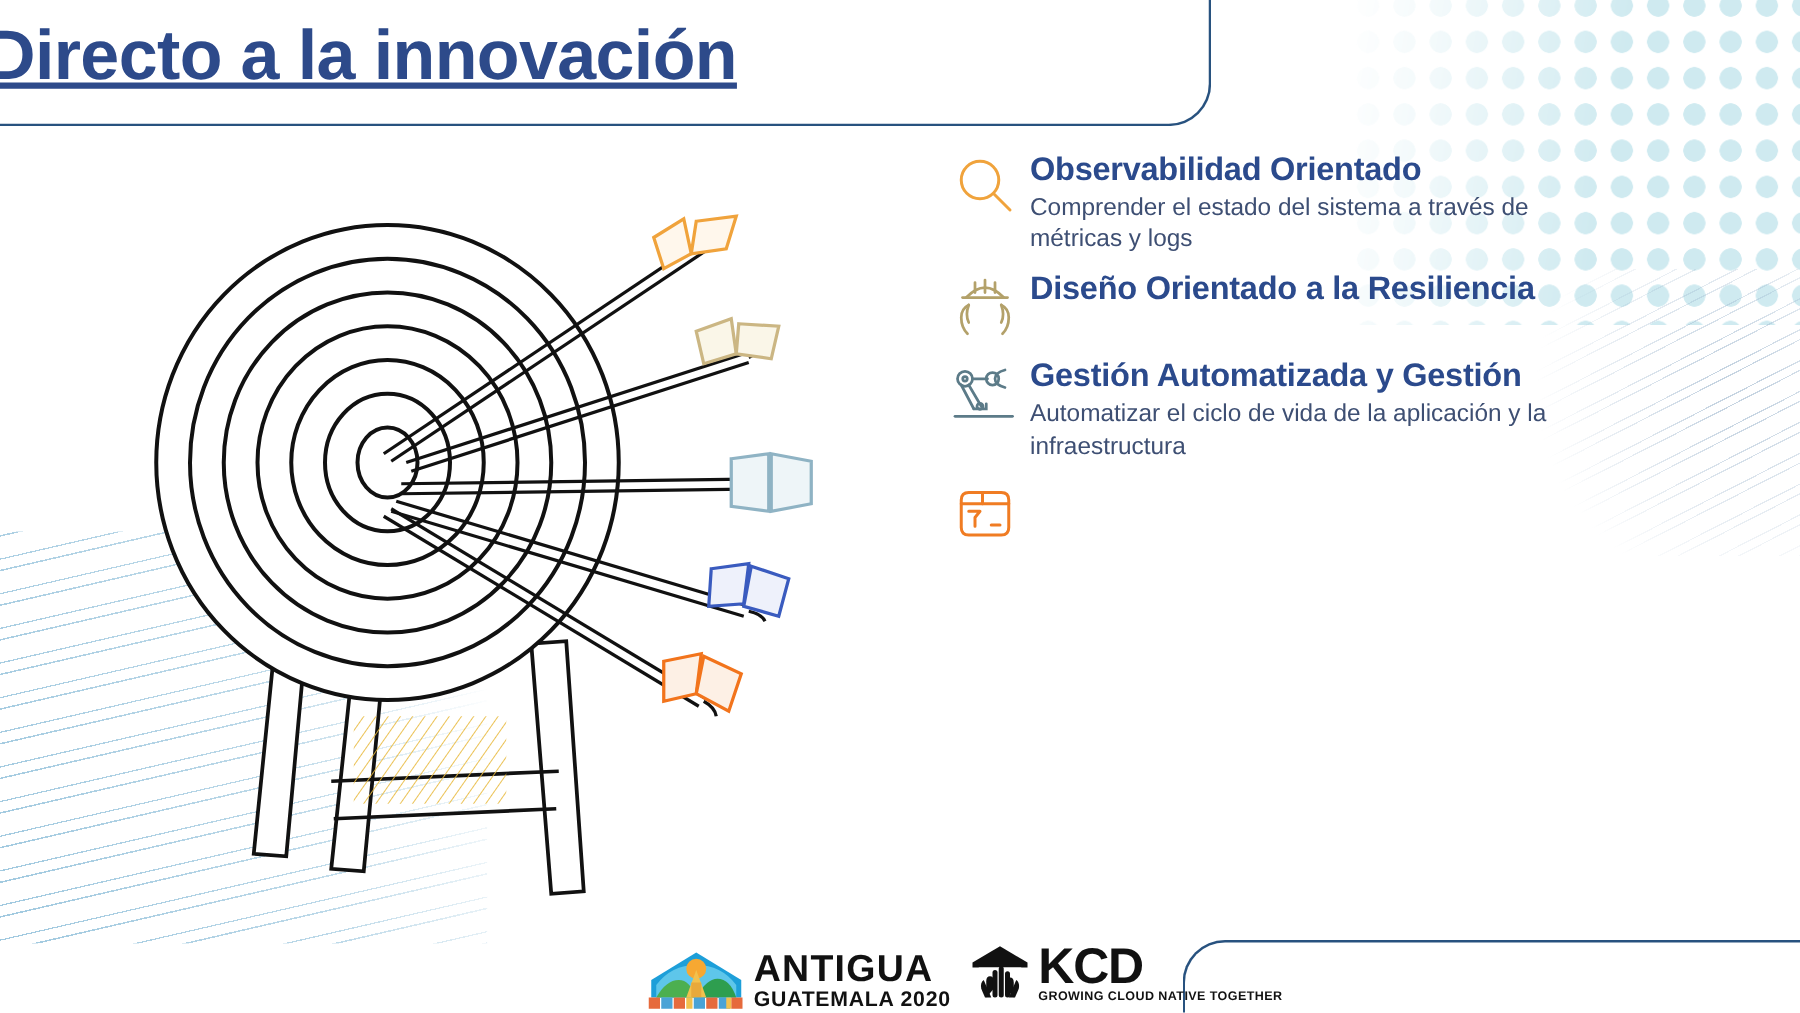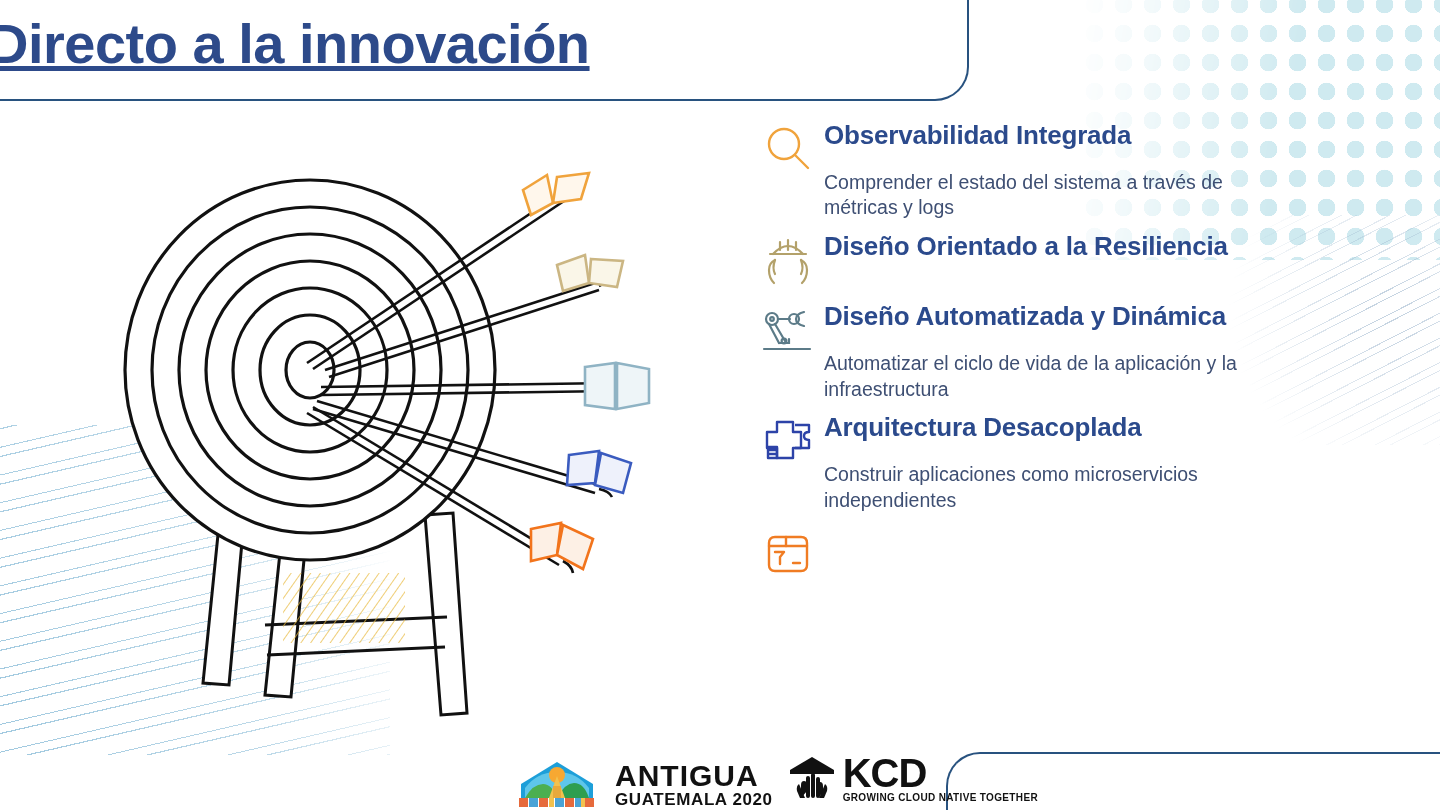--- a/index.html
+++ b/index.html
@@ -110,41 +110,41 @@
     font-weight: bold;
     color: #2b4a8c;
     line-height: 1.18;
     letter-spacing: -0.2px;
     white-space: nowrap;
   }
   .feature-desc {
     font-size: 19.5px;
     color: #3e4f73;
     line-height: 1.32;
-    margin-top: 19px;
+    margin-top: 3px;
     max-width: 430px;
   }
 
   
   #target-illustration {
     position: absolute;
     left: 95px; top: 155px;
     width: 620px; height: 580px;
   }
 
   
   #footer-logos {
     position: absolute;
     left: 515px; bottom: 2px;
     height: 60px;
     display: flex;
     align-items: center;
     gap: 14px;
   }
-  .logo-antigua { display: flex; align-items: center; gap: 16px; margin-top: 12px; }
+  .logo-antigua { display: flex; align-items: center; gap: 4px; margin-top: 12px; }
   .antigua-wordmark { line-height: 1; }
   .antigua-line1 {
     font-size: 30px; font-weight: bold; color: #111; letter-spacing: 1px;
   }
   .antigua-line2 {
     font-size: 17px; font-weight: bold; color: #111; letter-spacing: .6px;
   }
   .logo-kcd { display: flex; align-items: center; gap: 6px; justify-content: flex-end; }
   .kcd-wordmark { line-height: 1; }
   .kcd-line1 { font-size: 40px; font-weight: bold; color: #111; letter-spacing: -1px; }
@@ -243,21 +243,21 @@
 <div id="feature-list">
 
   <div class="feature-item">
     <div class="feature-icon">
       <svg width="52" height="52" viewBox="0 0 52 52" fill="none" stroke="#f0a33c" stroke-width="2.4">
         <circle cx="22" cy="20" r="15"></circle>
         <path d="M33 31 L46 44" stroke-linecap="round"></path>
       </svg>
     </div>
     <div class="feature-text">
-      <div class="feature-title">Observabilidad Integrada</div>
+      <div class="feature-title">Observabilidad Orientado</div>
       <div class="feature-desc">Comprender el estado del sistema a través de métricas y logs</div>
     </div>
   </div>
 
   <div class="feature-item">
     <div class="feature-icon">
       <svg width="54" height="52" viewBox="0 0 54 52" fill="none" stroke="#b3a16a" stroke-width="2.2" stroke-linecap="round">
         <path d="M12 19 q15 -16 30 0"></path>
         <path d="M9 19 h36"></path>
         <path d="M19 7 v8 M27 5 v10 M35 7 v8"></path>
@@ -281,39 +281,25 @@
         <circle cx="34" cy="14" r="5"></circle>
         <path d="M44 7 q-8 2 -8 7 q0 5 8 7"></path>
         <path d="M15 19 L25 36"></path>
         <path d="M9 19 L19 38"></path>
         <path d="M19 38 h10 v-4"></path>
         <circle cx="24" cy="36" r="2.4"></circle>
         <path d="M4 44 h46"></path>
       </svg>
     </div>
     <div class="feature-text">
-      <div class="feature-title">Diseño Automatizada y Dinámica</div>
+      <div class="feature-title">Gestión Automatizada y Gestión</div>
       <div class="feature-desc">Automatizar el ciclo de vida de la aplicación y la infraestructura</div>
     </div>
   </div>
 
-  <div class="feature-item">
-    <div class="feature-icon">
-      <svg width="54" height="52" viewBox="0 0 54 52" fill="none" stroke="#2d43a8" stroke-width="2.4" stroke-linejoin="round">
-        <path d="M16 6 h16 v10 h8 v16 h-8 v10 h-16 v-10 h-10 v-16 h10 Z"></path>
-        <path d="M34 9 h14 v7 q-5 0 -5 4 q0 4 5 4 v8 h-14"></path>
-        <path d="M7 31 h9 v11 h-9 Z"></path>
-        <path d="M7 34 h9 M7 38 h9"></path>
-      </svg>
-    </div>
-    <div class="feature-text">
-      <div class="feature-title">Arquitectura Desacoplada</div>
-      <div class="feature-desc">Construir aplicaciones como microservicios independientes</div>
-    </div>
-  </div>
 
   <div class="feature-item">
     <div class="feature-icon">
       <svg width="54" height="52" viewBox="0 0 54 52" fill="none" stroke="#f07c23" stroke-width="2.4" stroke-linejoin="round" stroke-linecap="round">
         <path d="M8 16 q0 -6 6 -6 h26 q6 0 6 6 v22 q0 6 -6 6 h-26 q-6 0 -6 -6 Z"></path>
         <path d="M8 19 h38"></path>
         <path d="M25 10 v9"></path>
         <path d="M14 25 h9 l-4 5 v7"></path>
         <path d="M32 36 h7"></path>
       </svg>

